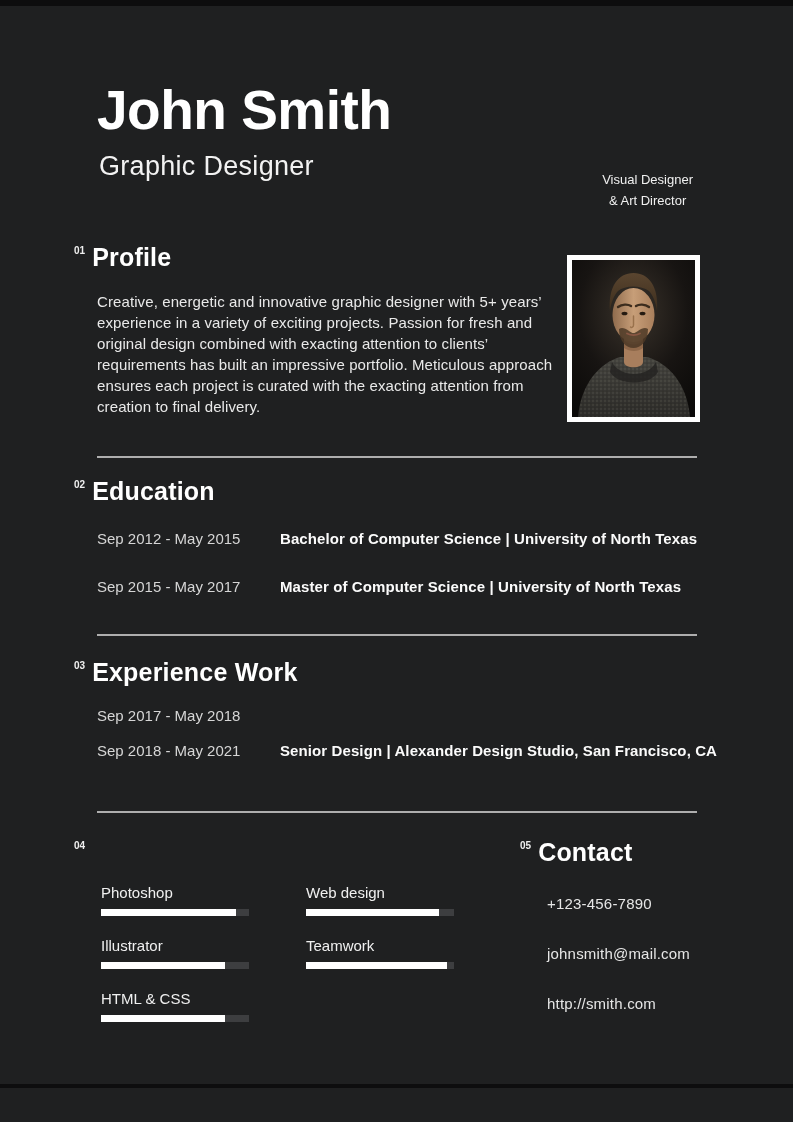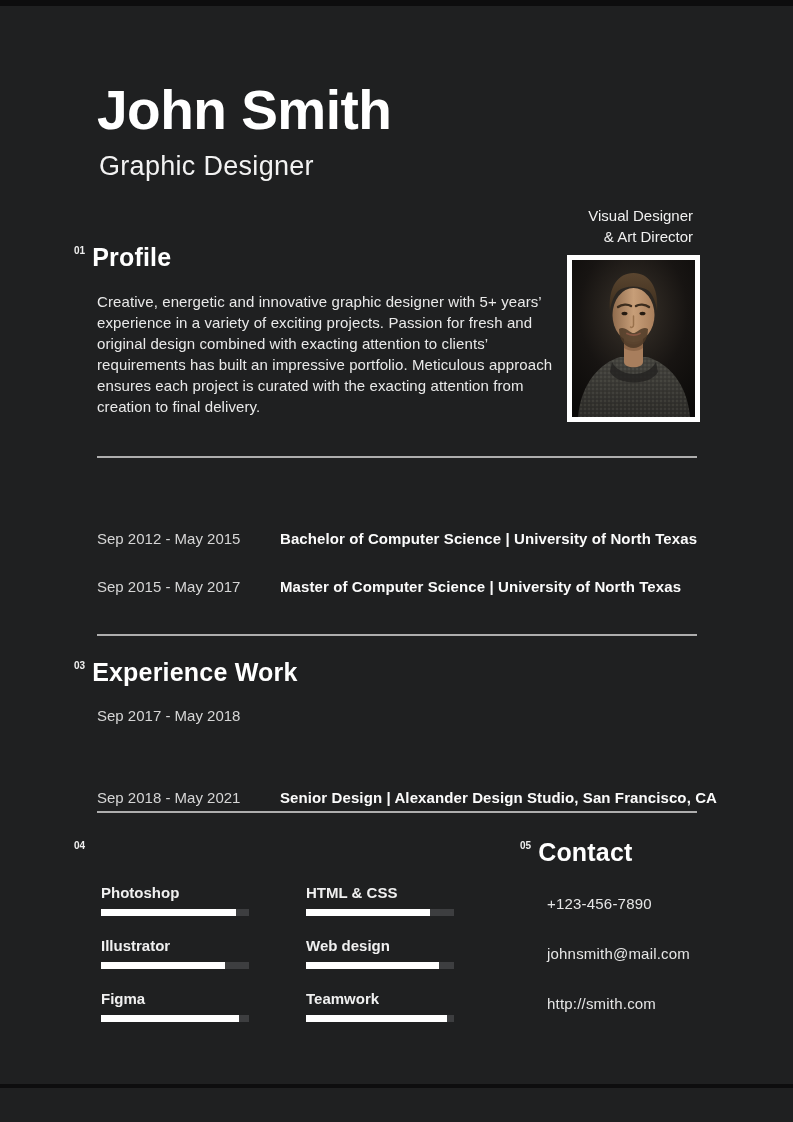--- a/index.html
+++ b/index.html
@@ -19,21 +19,21 @@
     position:absolute;left:97px;top:80px;
     font-size:55px;font-weight:700;line-height:1.1;
     letter-spacing:-0.5px;color:#ffffff;margin:0;
   }
   .person-title{
     position:absolute;left:99px;top:151px;
     font-size:27px;font-weight:400;color:#f2f2f2;letter-spacing:0.3px;
   }
   .role-tag{
     position:absolute;right:100px;top:170px;
-    text-align:right;font-size:15px;line-height:20.5px;color:#f0f0f0;margin-top:36px;
+    text-align:center;font-size:13px;line-height:20.5px;color:#f0f0f0;
   }
 
   .photo{
     position:absolute;left:567px;top:255px;
     width:133px;height:167px;margin:0;
     background:#ffffff;box-sizing:border-box;padding:5px;
   }
   .photo svg{display:block;width:100%;height:100%;}
 
   .sec-head{position:absolute;display:flex;gap:7px;align-items:flex-start;}
@@ -49,21 +49,21 @@
 
   .entry{position:absolute;left:97px;display:flex;font-size:15px;line-height:18px;}
   .entry .period{width:152px;flex:none;color:#d6d6d6;font-weight:400;}
   .entry .detail{margin-left:31px;font-weight:700;color:#fbfbfb;letter-spacing:0.1px;}
 
   .skills-grid{
     position:absolute;left:101px;top:884px;
     display:grid;grid-template-columns:148px 148px;grid-template-rows:repeat(3,auto);
     grid-auto-flow:column;column-gap:57px;row-gap:21px;
   }
-  .skill-label{font-size:15px;font-weight:700;color:#f0f0f0;margin-bottom:8px;}
+  .skill-label{font-size:15px;font-weight:400;color:#f0f0f0;margin-bottom:8px;}
   .skill-track{width:148px;height:7px;background:#3d3e40;}
   .skill-fill{height:100%;background:#ffffff;}
 
   .contact-list{position:absolute;left:547px;top:894px;}
   .contact-item{font-size:15px;line-height:19px;color:#e6e6e6;margin-bottom:31px;letter-spacing:0.2px;}
 </style>
 </head>
 <body>
 
 <div class="page">
@@ -122,39 +122,43 @@
   </figure>
 
   <div class="sec-head" style="left:74px;top:245px;">
     <span class="sec-num">01</span>
     <span class="sec-title">Profile</span>
   </div>
   <p class="profile-text">Creative, energetic and innovative graphic designer with 5+ years’ experience in a variety of exciting projects. Passion for fresh and original design combined with exacting attention to clients’ requirements has built an impressive portfolio. Meticulous approach ensures each project is curated with the exacting attention from creation to final delivery.</p>
 
   <div class="divider" style="top:456px;"></div>
 
+  <div class="sec-head" style="left:74px;top:479px;">
+    <span class="sec-num">02</span>
+    <span class="sec-title">Education</span>
+  </div>
   <div class="entry" style="top:530px;">
     <span class="period">Sep 2012 - May 2015</span>
     <span class="detail">Bachelor of Computer Science | University of North Texas</span>
   </div>
   <div class="entry" style="top:578px;">
     <span class="period">Sep 2015 - May 2017</span>
     <span class="detail">Master of Computer Science | University of North Texas</span>
   </div>
 
   <div class="divider" style="top:634px;"></div>
 
   <div class="sec-head" style="left:74px;top:660px;">
     <span class="sec-num">03</span>
     <span class="sec-title">Experience Work</span>
   </div>
   <div class="entry" style="top:707px;">
     <span class="period">Sep 2017 - May 2018</span>
   </div>
-  <div class="entry" style="top:789px;">
+  <div class="entry" style="top:742px;">
     <span class="period">Sep 2018 - May 2021</span>
     <span class="detail">Senior Design | Alexander Design Studio, San Francisco, CA</span>
   </div>
 
   <div class="divider" style="top:811px;"></div>
 
   <div class="sec-head" style="left:74px;top:840px;">
     <span class="sec-num">04</span>
   </div>
 
@@ -167,26 +171,20 @@
     <div class="skill-item">
       <div class="skill-label">Photoshop</div>
       <div class="skill-track">
           <div class="skill-fill" style="width: 91%;"></div>
         </div>
     </div>
     <div class="skill-item">
       <div class="skill-label">Illustrator</div>
       <div class="skill-track">
           <div class="skill-fill" style="width: 84%;"></div>
-        </div>
-    </div>
-    <div class="skill-item">
-      <div class="skill-label">Figma</div>
-      <div class="skill-track">
-          <div class="skill-fill" style="width: 93%;"></div>
         </div>
     </div>
     <div class="skill-item">
       <div class="skill-label">HTML &amp; CSS</div>
       <div class="skill-track">
           <div class="skill-fill" style="width: 84%;"></div>
         </div>
     </div>
     <div class="skill-item">
       <div class="skill-label">Web design</div>

